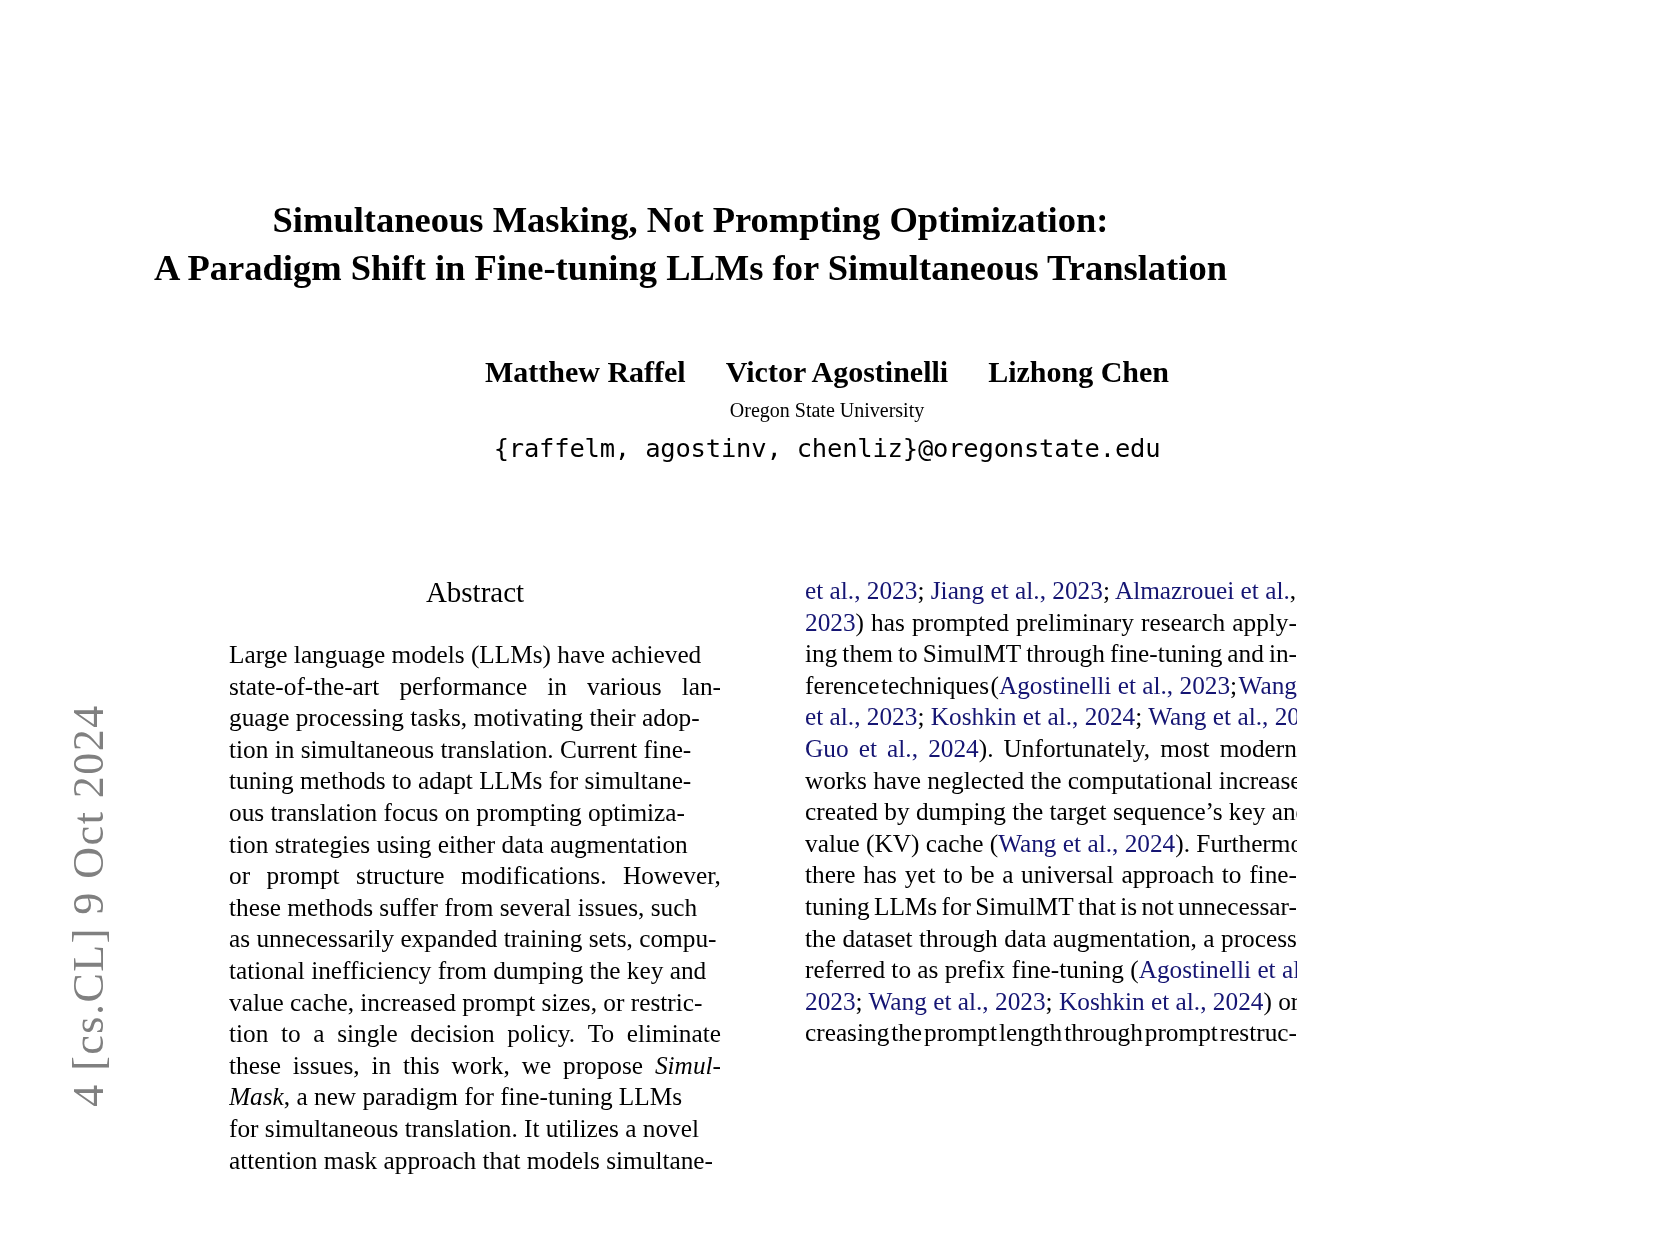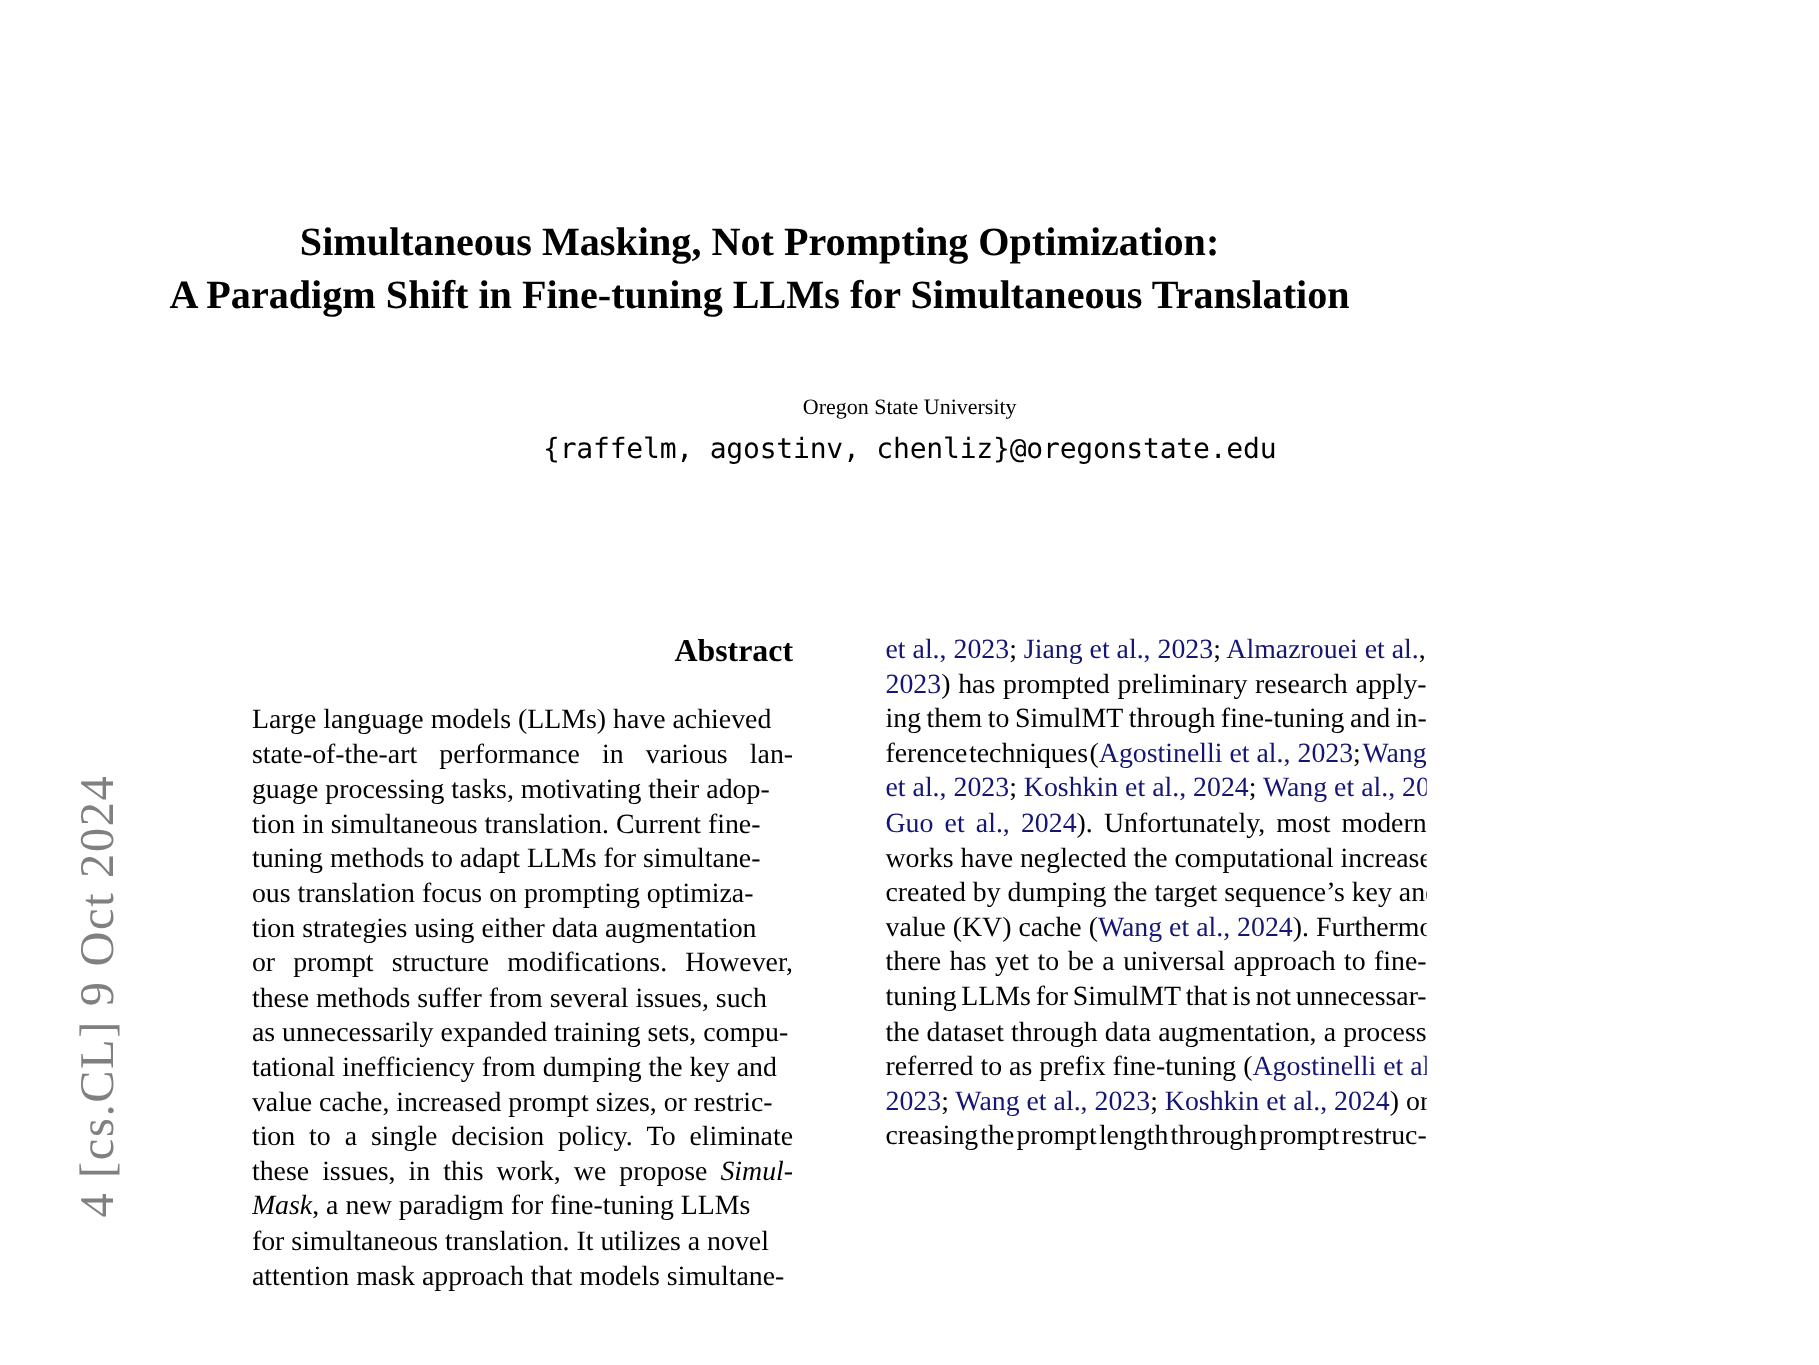--- a/index.html
+++ b/index.html
@@ -97,24 +97,24 @@
     position: absolute;
     top: 0;
     width: 492px;
     height: 666px;
     overflow: hidden;
   }
   .col-left { left: 229px; }
   .col-right { left: 805px; }
 
   .abstract-heading {
-    font-weight: bold;
+    font-weight: normal;
     font-size: 29px;
     line-height: 34px;
-    text-align: right;
+    text-align: center;
     margin: 0 0 30px 0;
   }
 
   .body-text {
     font-size: 25.3px;
     line-height: 31.5px;
     text-align: justify;
     text-justify: inter-word;
     hyphens: none;
     margin: 0;
@@ -146,20 +146,23 @@
 <div class="page">
 
   <div class="arxiv-stamp">4  [cs.CL]  9 Oct 2024</div>
 
   <div class="title-block">
     <div class="title-line">Simultaneous Masking, Not Prompting Optimization:</div>
     <div class="title-line">A Paradigm Shift in Fine-tuning LLMs for Simultaneous Translation</div>
   </div>
 
   <div class="authors">
+    <div class="author-row">
+      <span class="author-name">Matthew Raffel</span><span class="author-name">Victor Agostinelli</span><span class="author-name">Lizhong Chen</span>
+    </div>
     <div class="affiliation">Oregon State University</div>
     <div class="emails">{raffelm, agostinv, chenliz}@oregonstate.edu</div>
   </div>
 
   <div class="columns">
 
     <div class="col col-left">
       <div class="abstract-heading">Abstract</div>
 
       <div class="body-text">

